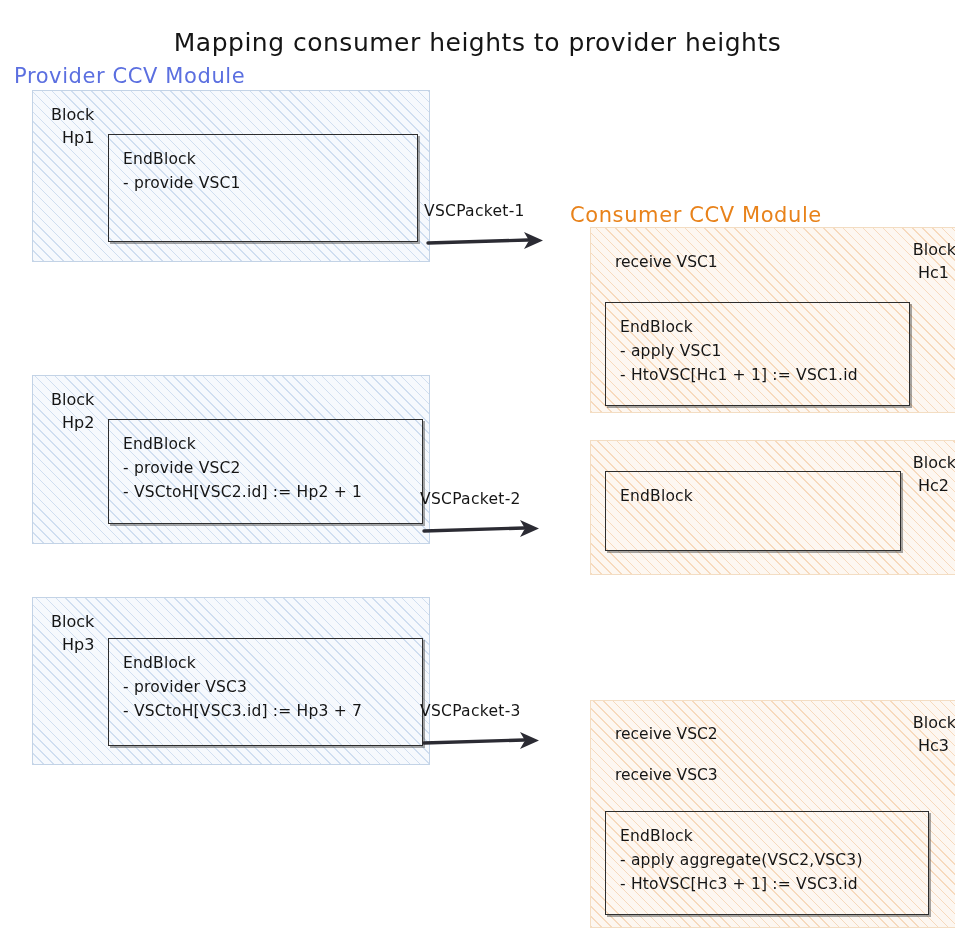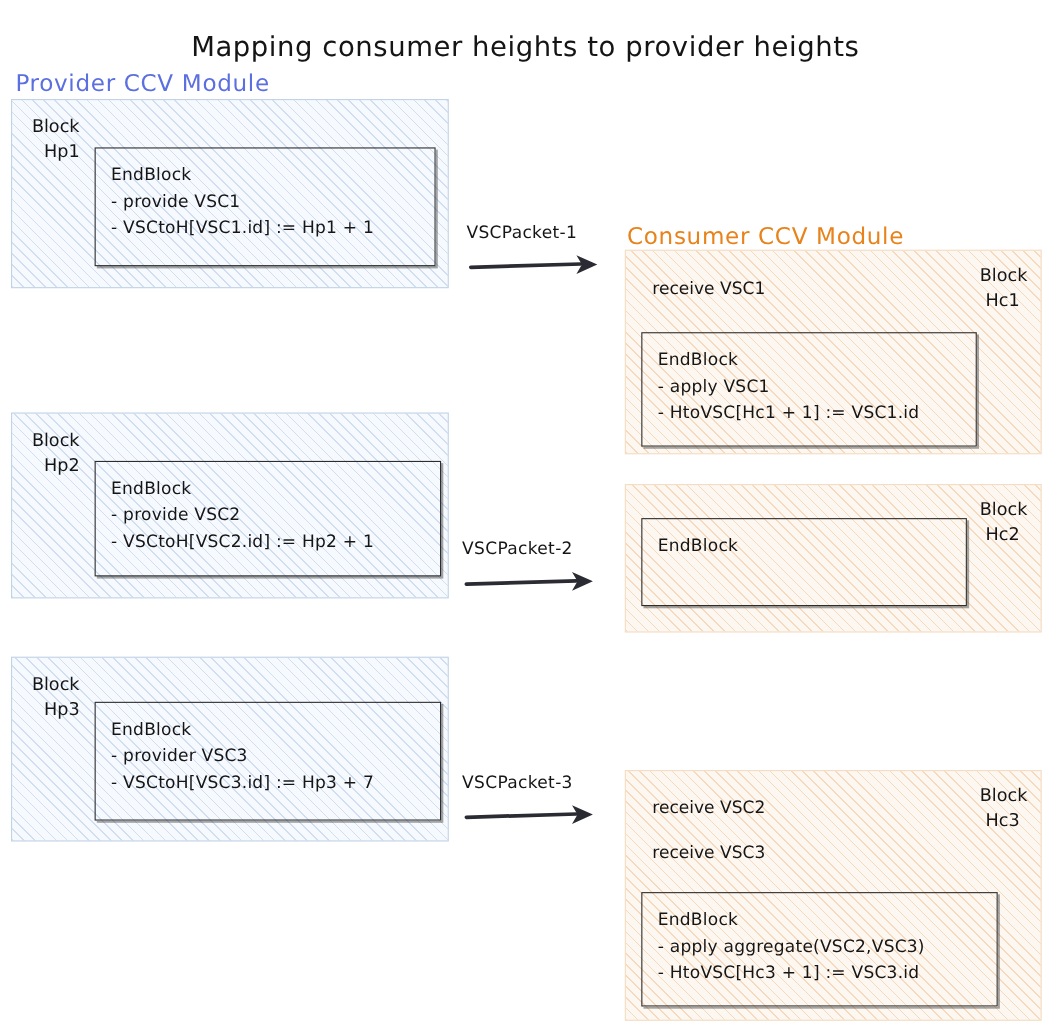--- a/index.html
+++ b/index.html
@@ -38,20 +38,21 @@
     letter-spacing: 0.6px;
     white-space: nowrap;
   }
   .module-label.provider { left: 14px;  top: 64px;  color: #5b6fe0; }
   .module-label.consumer { left: 570px; top: 203px; color: #e8821a; }
 
   
   .module-box {
     position: absolute;
     box-sizing: border-box;
+    margin-left: 22px;
   }
   .module-box.provider {
     border: 1px solid #c3d3e6;
     background-color: #f6f9fd;
     background-image: repeating-linear-gradient(
         45deg,
         rgba(120,160,210,0.30) 0px,
         rgba(120,160,210,0.30) 1px,
         rgba(255,255,255,0) 1px,
         rgba(255,255,255,0) 7px);
@@ -142,21 +143,20 @@
 <div class="module-label provider">Provider CCV Module</div>
 
 <div class="module-box provider" id="prov-1">
   <div class="block-caption left">
     <span>Block</span>
     <span class="l2">Hp1</span>
   </div>
   <div class="code-card" style="left:75px; top:43px; width:310px; height:108px;">
     <div class="code-line">EndBlock</div>
     <div class="code-line">- provide VSC1</div>
-    <div class="code-line">- VSCtoH[VSC1.id] := Hp1 + 1</div>
   </div>
 </div>
 
 <div class="module-box provider" id="prov-2">
   <div class="block-caption left">
     <span>Block</span>
     <span class="l2">Hp2</span>
   </div>
   <div class="code-card" style="left:75px; top:43px; width:315px; height:105px;">
     <div class="code-line">EndBlock</div>

